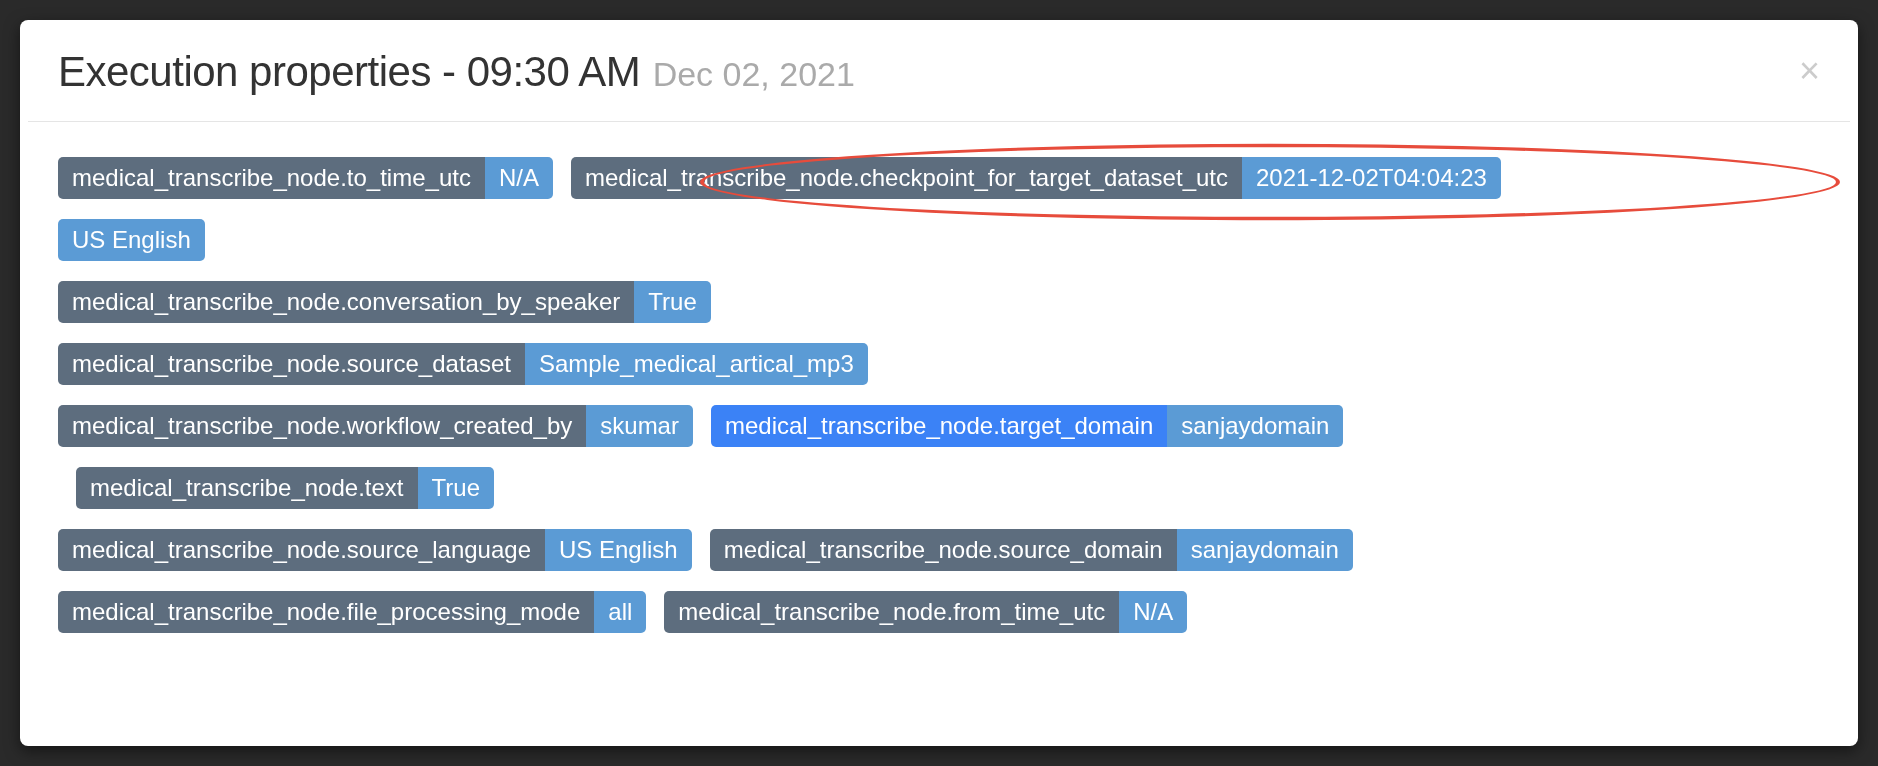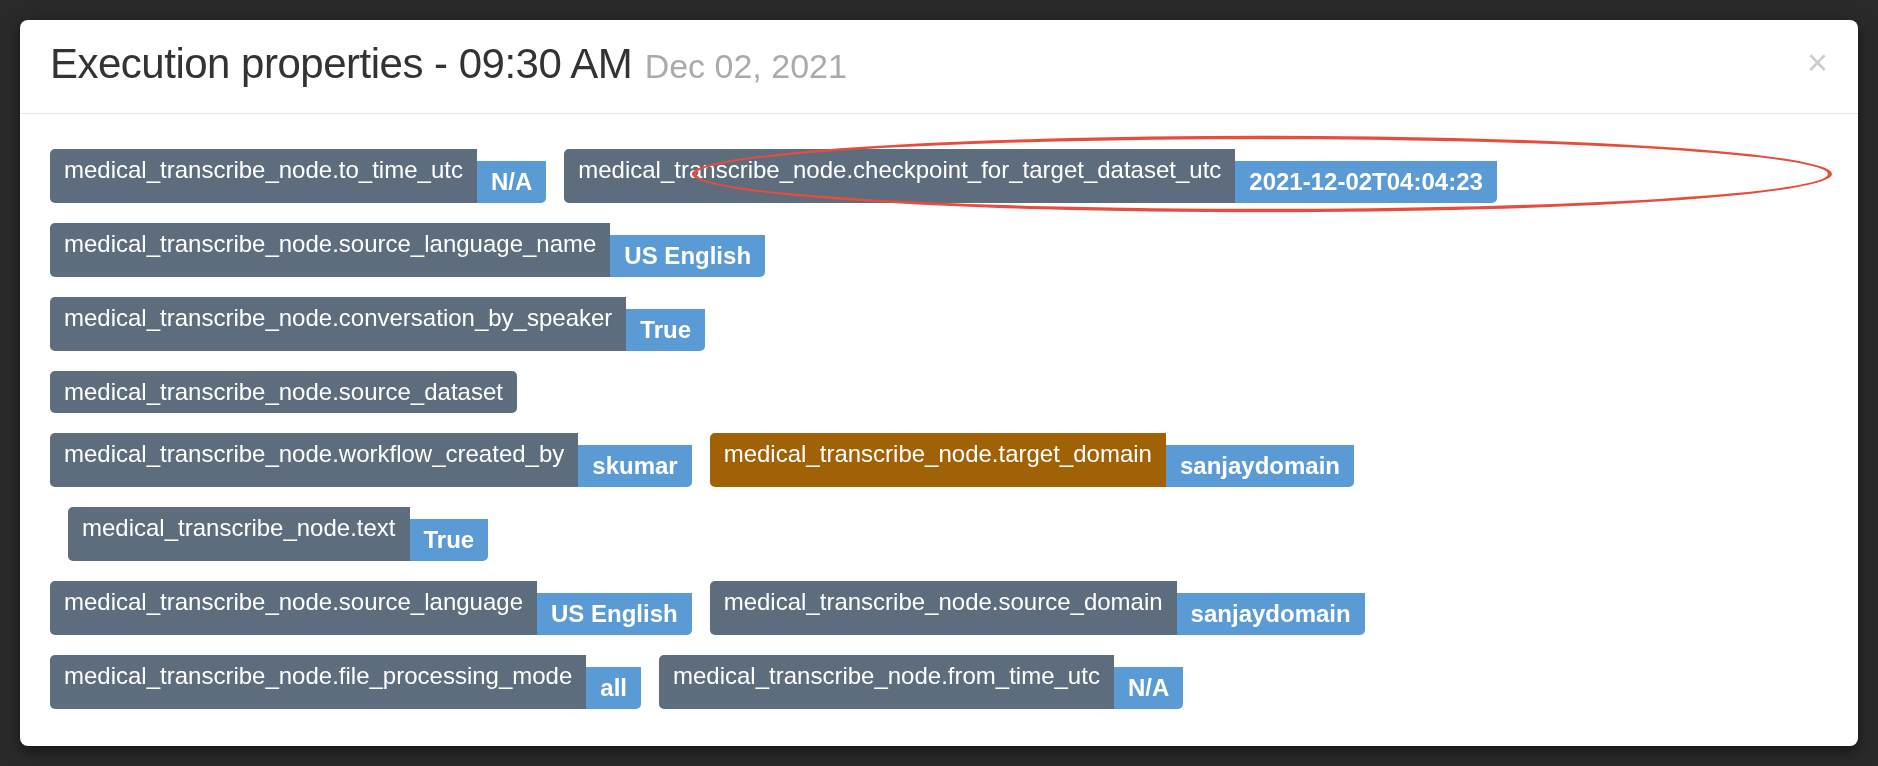--- a/index.html
+++ b/index.html
@@ -13,21 +13,21 @@
       padding: 20px;
       width: 1878px;
       height: 766px;
       overflow: hidden;
     }
     .modal {
       background: #ffffff;
       border-radius: 8px;
       box-shadow: 0 5px 15px rgba(0,0,0,0.5);
       position: relative;
-      padding: 0;
+      padding: 8px;
       width: 100%;
       height: 100%;
     }
     .modal-header {
       padding: 20px 30px 25px 30px;
       border-bottom: 1px solid #e5e5e5;
       position: relative;
     }
     .modal-title {
       font-size: 42px;
@@ -69,28 +69,27 @@
       font-size: 24px;
       line-height: 1;
     }
     .tag-key {
       background: #5d6d7e;
       color: #ffffff;
       padding: 9px 14px;
       font-weight: 400;
     }
     .tag-key.dark {
-      background: #a16207;
+      background: #3b82f6;
     }
     .tag-value {
       background: #5b9bd5;
       color: #ffffff;
       padding: 9px 14px;
-      font-weight: 700;
-      margin-top: 12px;
+      font-weight: 400;
     }
     .annotation-ellipse {
       position: absolute;
       border: 4px solid #e74c3c;
       border-radius: 50%;
       pointer-events: none;
       top: 15px;
       left: 672px;
       width: 1140px;
       height: 90px;
@@ -115,35 +114,35 @@
         <span class="tag-value">N/A</span>
       </div>
       <div class="tag">
         <span class="tag-key">medical_transcribe_node.checkpoint_for_target_dataset_utc</span>
         <span class="tag-value">2021-12-02T04:04:23</span>
       </div>
     </div>
 
     <div class="tag-row">
       <div class="tag">
-        <span class="tag-key">medical_transcribe_node.source_language_name</span>
         <span class="tag-value">US English</span>
       </div>
     </div>
 
     <div class="tag-row">
       <div class="tag">
         <span class="tag-key">medical_transcribe_node.conversation_by_speaker</span>
         <span class="tag-value">True</span>
       </div>
     </div>
 
     <div class="tag-row">
       <div class="tag">
         <span class="tag-key">medical_transcribe_node.source_dataset</span>
+        <span class="tag-value">Sample_medical_artical_mp3</span>
       </div>
     </div>
 
     <div class="tag-row">
       <div class="tag">
         <span class="tag-key">medical_transcribe_node.workflow_created_by</span>
         <span class="tag-value">skumar</span>
       </div>
       <div class="tag">
         <span class="tag-key dark">medical_transcribe_node.target_domain</span>

